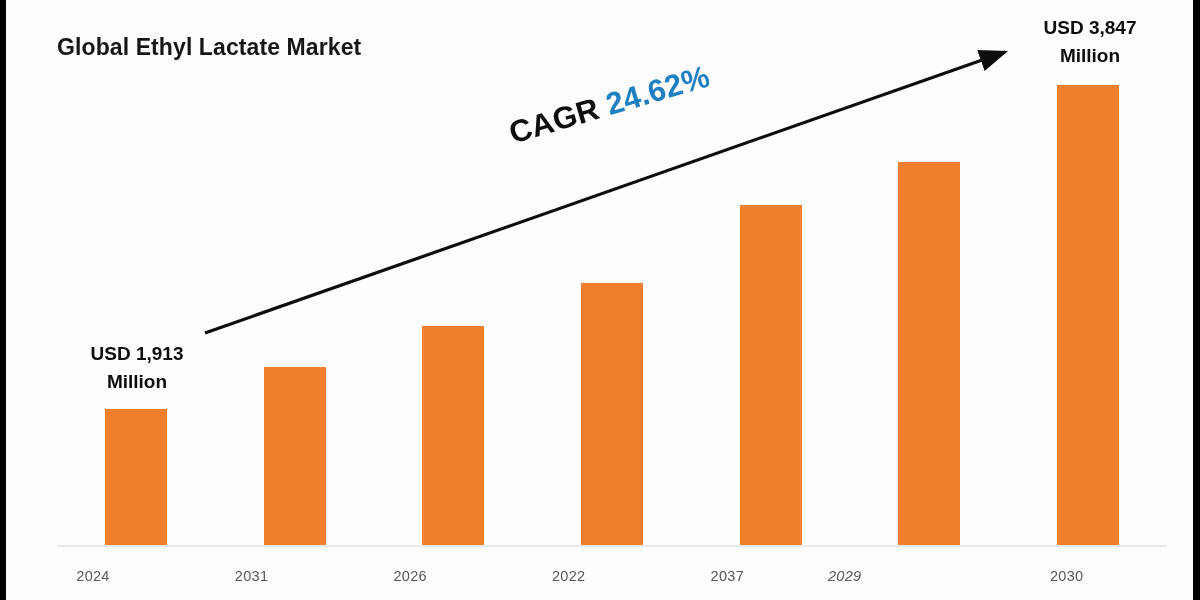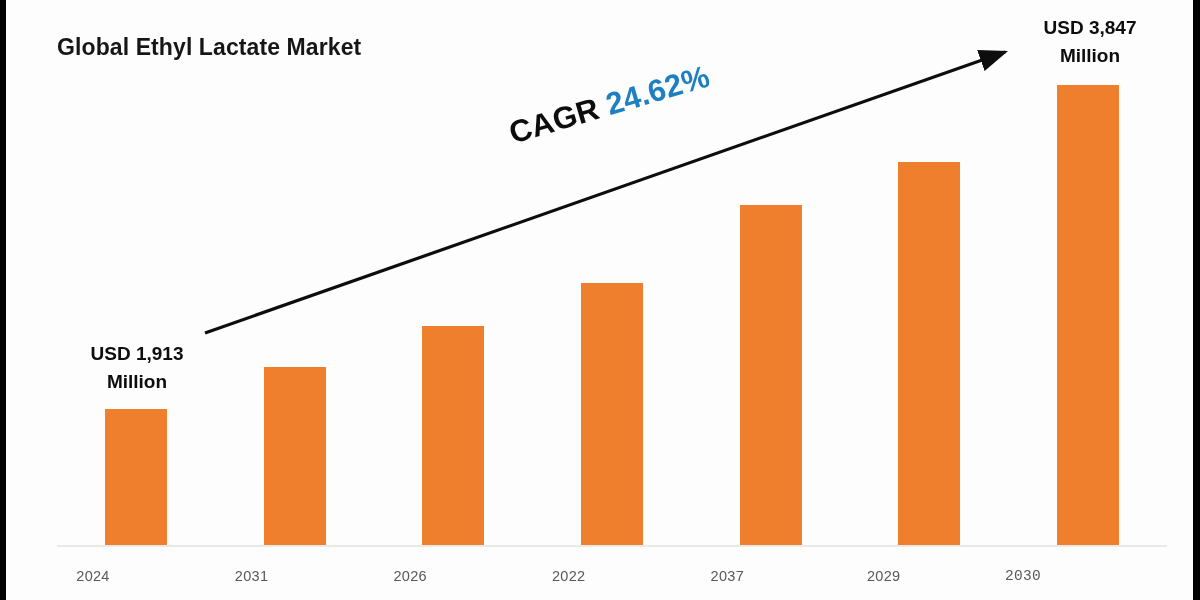--- a/index.html
+++ b/index.html
@@ -139,22 +139,22 @@
         <div class="bar" title="2028: 2800 USD Million" style="left: 739.571px; width: 62px; top: 205.294px; height: 339.706px; background: rgb(239, 126, 45);"></div>
         <div class="bar" title="2029: 3180 USD Million" style="left: 898.143px; width: 62px; top: 161.634px; height: 383.366px; background: rgb(239, 126, 45);"></div>
         <div class="bar" title="2030: 3847 USD Million" style="left: 1056.71px; width: 62px; top: 85px; height: 460px; background: rgb(239, 126, 45);"></div>
       </div>
     <div id="xticks">
         <div class="xtick" style="left: 76.2857px;">2024</div>
         <div class="xtick" style="left: 234.857px;">2031</div>
         <div class="xtick" style="left: 393.429px;">2026</div>
         <div class="xtick" style="left: 552px;">2022</div>
         <div class="xtick" style="left: 710.571px;">2037</div>
-        <div class="xtick" style="left: 867px;">2029</div>
-        <div class="xtick" style="left: 1005px; font-family: Liberation Mono, monospace;">2030</div>
+        <div class="xtick" style="left: 828px; font-style: italic;">2029</div>
+        <div class="xtick" style="left: 1050px;">2030</div>
       </div>
   </div>
 
   <svg id="arrow-svg" viewBox="0 0 1200 600">
     <defs>
       <marker id="arrowhead" markerWidth="9" markerHeight="7" refX="8" refY="3.5" orient="auto">
         <polygon points="0 0, 9 3.5, 0 7" fill="#0d0d0d"></polygon>
       </marker>
     </defs>
     <line x1="205" y1="333" x2="1005" y2="52" stroke="#0d0d0d" stroke-width="3.2" marker-end="url(#arrowhead)"></line>

